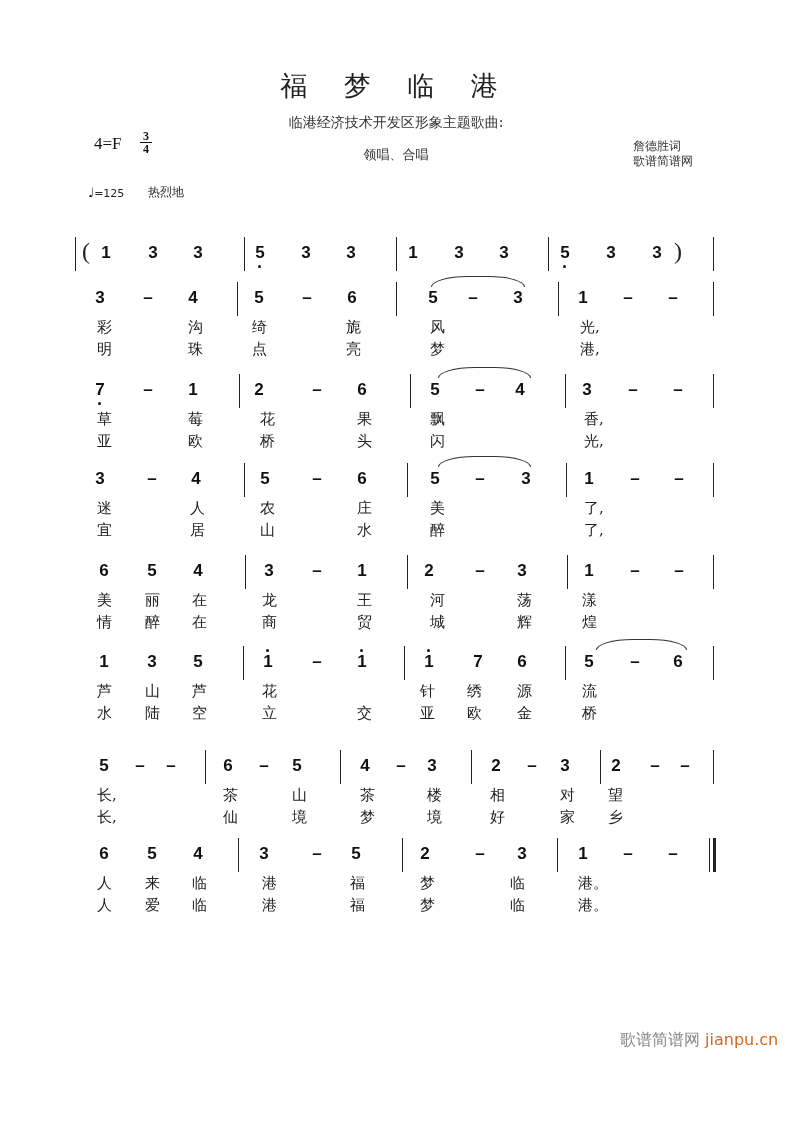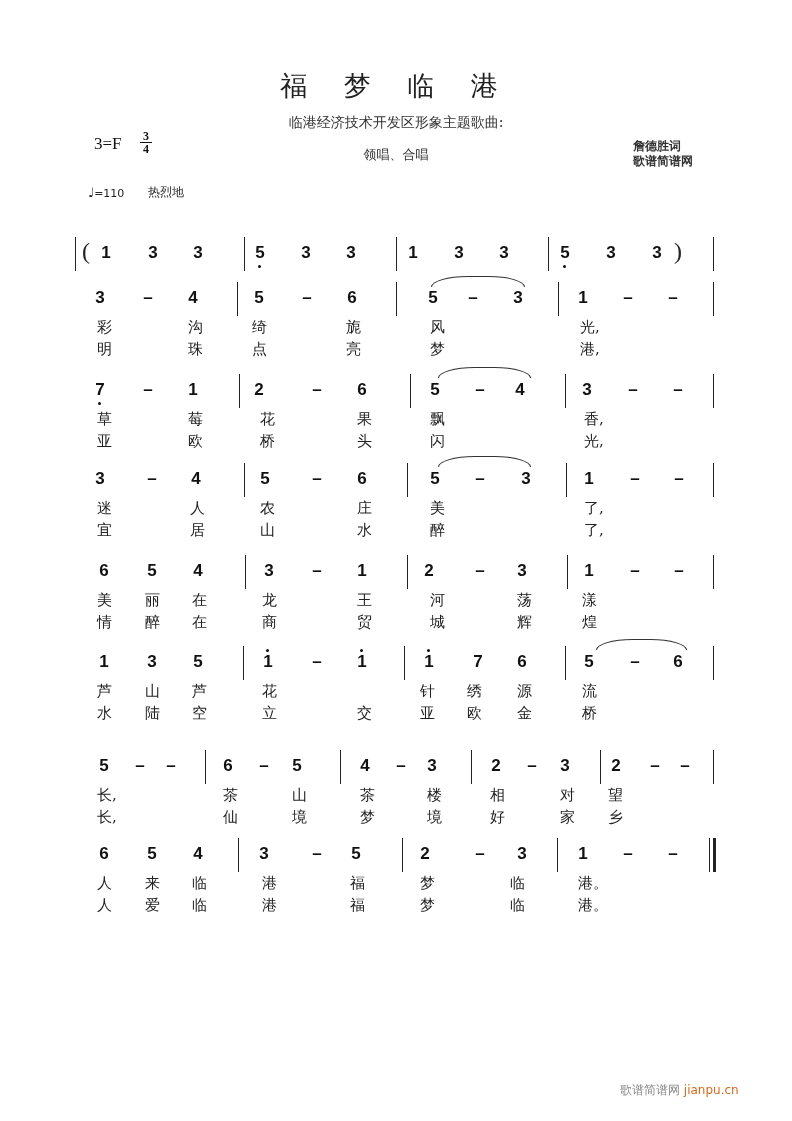--- a/index.html
+++ b/index.html
@@ -5,49 +5,49 @@
   html, body { margin:0; padding:0; background:#ffffff; }
   body { width:792px; height:1121px; position:relative; overflow:hidden;
          font-family:"DejaVu Sans", sans-serif; color:#111; }
   .abs { position:absolute; }
   .title { left:0; width:792px; top:68px; text-align:center; font-size:27px; letter-spacing:14px; color:#222; }
   .subtitle { left:0; width:792px; top:114px; text-align:center; font-size:14px; color:#333; font-family:"DejaVu Serif", serif; }
   .key { left:94px; top:134px; font-size:17px; font-family:"Liberation Serif", serif; color:#111; }
   .ts { left:140px; top:130px; width:12px; text-align:center; font-family:"Liberation Serif", serif; font-weight:bold; font-size:12px; line-height:12px; }
   .ts div:first-child { border-bottom:1px solid #111; }
   .perf { left:0; width:792px; top:146px; text-align:center; font-size:13px; color:#333; font-family:"DejaVu Serif", serif; }
-  .credit { left:633px; font-size:12px; color:#333; font-family:"DejaVu Serif", serif;font-weight:bold; }
+  .credit { left:633px; font-size:12px; color:#333; font-family:"DejaVu Serif", serif; }
   .tempo { left:88px; top:185px; font-size:11px; color:#222; }
   .tempo-note { font-size:13px; }
   .expr { left:148px; top:184px; font-size:12px; color:#222; font-family:"DejaVu Serif", serif; }
   .note { font-family:"Liberation Sans", sans-serif; font-weight:bold; font-size:17px; width:20px; text-align:center; }
   .dash { font-family:"Liberation Sans", sans-serif; font-weight:bold; font-size:17px; width:20px; text-align:center; }
   .dot-below::after { content:""; position:absolute; left:8px; top:22px; width:3px; height:3px; border-radius:50%; background:#111; }
   .dot-above::before { content:""; position:absolute; left:8px; top:-3px; width:3px; height:3px; border-radius:50%; background:#111; }
   .bar { width:1px; background:#222; }
   .lyric { font-size:15px; font-family:"DejaVu Serif", serif; width:40px; color:#222; }
   .paren { font-family:"Liberation Serif", serif; font-size:24px; color:#222; }
   .slur { border:1px solid #333; border-bottom:none; border-radius:40px 40px 0 0 / 12px 12px 0 0; height:10px; }
-  .watermark { left:620px; top:1082px; font-size:12px; color:#888;text-align:center; }
+  .watermark { left:620px; top:1030px; font-size:16px; color:#888;text-align:center; }
   .watermark .site { color:#d2691e; }
 </style>
 </head>
 <body>
 
 <div class="abs title">福 梦 临 港</div>
 <div class="abs subtitle">临港经济技术开发区形象主题歌曲:</div>
-<div class="abs key">3=F</div>
+<div class="abs key">4=F</div>
 <div class="abs ts">
   <div>3</div>
   <div>4</div>
 </div>
 <div class="abs perf">领唱、合唱</div>
 <div class="abs credit" style="top:138px">詹德胜词</div>
 <div class="abs credit" style="top:153px">歌谱简谱网</div>
-<div class="abs tempo"><span class="tempo-note">♩</span><span>=110</span></div>
+<div class="abs tempo"><span class="tempo-note">♩</span><span>=125</span></div>
 <div class="abs expr">热烈地</div>
 
 <div id="score">
     <div class="abs bar" style="left: 75px; top: 237px; height: 34px;"></div>
     <div class="abs bar" style="left: 244px; top: 237px; height: 34px;"></div>
     <div class="abs bar" style="left: 396px; top: 237px; height: 34px;"></div>
     <div class="abs bar" style="left: 548px; top: 237px; height: 34px;"></div>
     <div class="abs bar" style="left: 713px; top: 237px; height: 34px;"></div>
     <div class="abs note" style="left: 96px; top: 243px;">1</div>
     <div class="abs note" style="left: 143px; top: 243px;">3</div>

